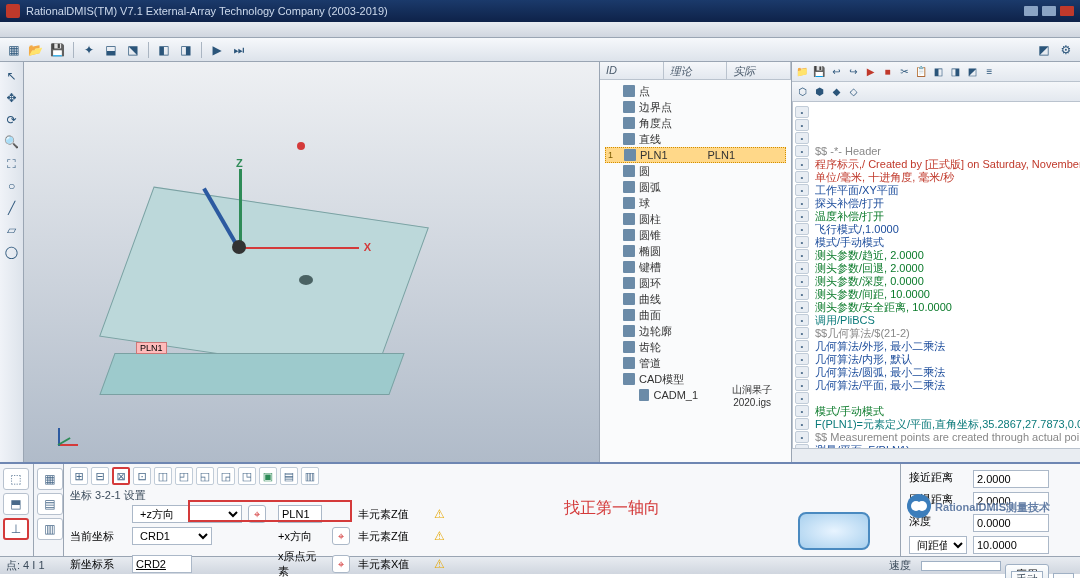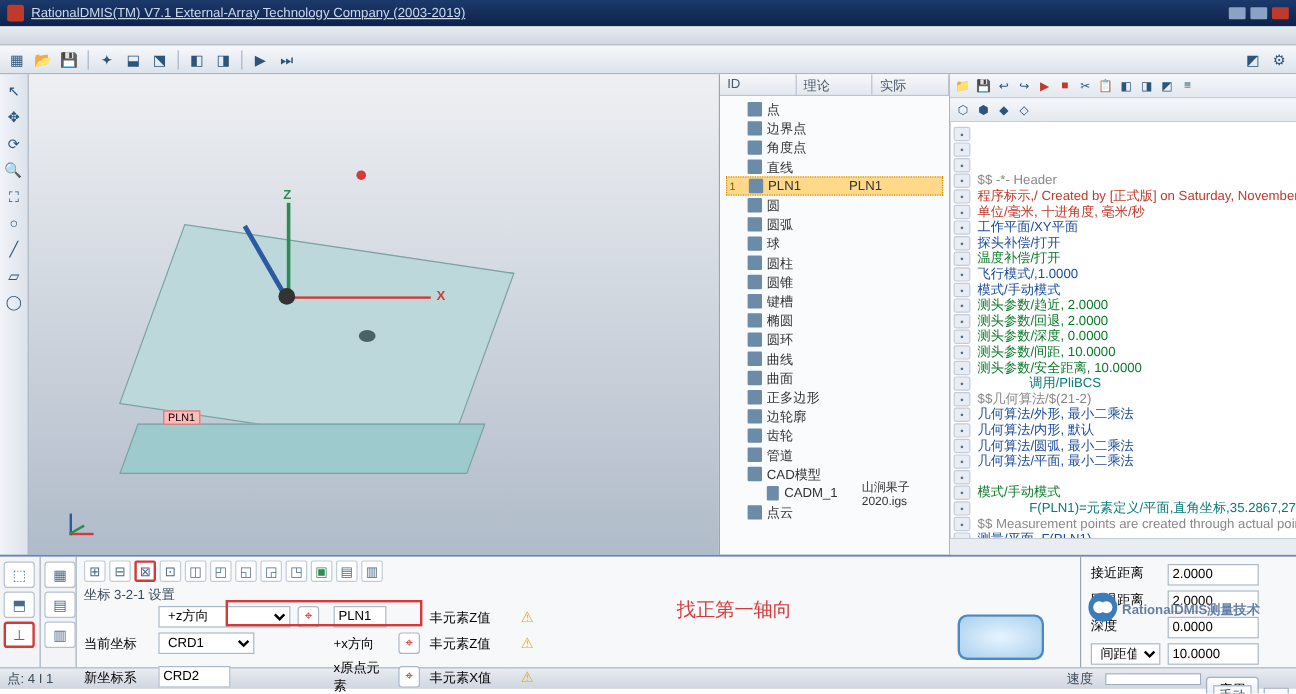--- a/index.html
+++ b/index.html
@@ -1,17 +1,17 @@
 <!DOCTYPE html>
 <html><head>
 <meta charset="utf-8">
 <style>
 *{margin:0;padding:0;box-sizing:border-box;font-family:"Microsoft YaHei","SimSun",Arial,sans-serif;font-size:11px;}
 html,body{width:1080px;height:578px;overflow:hidden;background:#fff;}
-.titlebar{height:22px;background:linear-gradient(#1b3a6b,#0e2249);color:#cdd9ec;display:flex;align-items:center;padding:0 6px;font-size:10px;text-decoration:underline;}
+.titlebar{height:22px;background:linear-gradient(#1b3a6b,#0e2249);color:#cdd9ec;display:flex;align-items:center;padding:0 6px;font-size:10px;}
 .titlebar .icon-app{width:14px;height:14px;background:#c0392b;margin-right:6px;border-radius:2px;}
 .titlebar .spacer{flex:1;}
 .titlebar .winbtn{width:14px;height:10px;margin-left:4px;background:#8aa3c4;border-radius:1px;}
 .menubar{height:16px;background:linear-gradient(#e8ecf1,#d0d6df);border-bottom:1px solid #9aa5b3;}
 .maintoolbar{height:24px;background:linear-gradient(#f6f8fb,#dde3eb);border-bottom:1px solid #9aa5b3;display:flex;align-items:center;padding:0 4px;gap:2px;}
 .tbtn{width:20px;height:20px;display:flex;align-items:center;justify-content:center;border:1px solid transparent;border-radius:2px;font-size:12px;color:#2b557a;}
 .tsep{width:1px;height:16px;background:#aab5c2;margin:0 3px;}
 .mainrow{display:flex;height:400px;}
 .lefttools{width:24px;background:linear-gradient(90deg,#f0f3f8,#dde3eb);border-right:1px solid #9aa5b3;display:flex;flex-direction:column;align-items:center;padding-top:4px;gap:2px;}
 .view3d{flex:1;background:linear-gradient(#eef0f3,#b0bbc9);position:relative;border-right:1px solid #9aa5b3;}
@@ -26,37 +26,37 @@
 .triad .x:before{content:"X";position:absolute;right:-12px;top:-6px;color:#d43a3a;font-weight:bold;}
 .triad .vec{position:absolute;width:70px;height:4px;background:#2c5aa0;left:0;top:0;transform-origin:left;transform:rotate(-120deg);}
 .triad .vec2{position:absolute;width:8px;height:8px;background:#d43a3a;border-radius:50%;left:58px;top:-105px;}
 .triad .origin{position:absolute;width:14px;height:14px;background:#333;border-radius:50%;left:-7px;top:-7px;}
 .view3d .pln1{position:absolute;left:112px;top:280px;background:#fbb;border:1px solid #c77;padding:0 3px;font-size:9px;}
 .view3d .gizmo{position:absolute;left:30px;bottom:12px;width:24px;height:24px;}
 .gizmo .gx{position:absolute;width:20px;height:2px;background:#d43a3a;left:4px;top:18px;}
 .gizmo .gy{position:absolute;width:2px;height:18px;background:#2c5aa0;left:4px;top:2px;}
 .gizmo .gz{position:absolute;width:14px;height:2px;background:#2e8b57;left:4px;top:18px;transform:rotate(-30deg);transform-origin:left;}
 .treepane{width:192px;background:#fafbfc;border-right:1px solid #9aa5b3;display:flex;flex-direction:column;}
-.treepane .head{display:flex;height:18px;background:linear-gradient(#f5f7fa,#e3e8ef);border-bottom:1px solid #bac3ce;font-size:10px;}
+.treepane .head{display:flex;height:18px;background:linear-gradient(#f5f7fa,#e3e8ef);border-bottom:1px solid #bac3ce;font-size:10px;font-style:italic;}
 .treepane .head div{flex:1;padding:2px 6px;border-right:1px solid #bac3ce;color:#4a5a6b;}
 .tree{flex:1;overflow:auto;padding:3px 5px;font-size:11px;color:#333;}
 .tree .row{display:flex;align-items:center;height:16px;padding-left:18px;position:relative;cursor:default;}
 .tree .row .ic{width:12px;height:12px;margin-right:4px;background:#6b8ba8;border-radius:1px;}
 .tree .row.sel{background:#ffd889;border:1px dotted #d28e00;}
 .tree .row.sel .id{position:absolute;left:2px;font-size:9px;color:#7a5a00;}
 .rightpane{width:288px;background:#fafbfc;display:flex;flex-direction:column;}
 .rightpane .rtb{height:20px;background:linear-gradient(#f5f7fa,#e3e8ef);border-bottom:1px solid #bac3ce;display:flex;align-items:center;gap:2px;padding:0 3px;}
 .rtbtn{width:15px;height:15px;font-size:10px;color:#2b557a;display:flex;align-items:center;justify-content:center;}
 .code{flex:1;background:#fff;font-family:"SimSun",monospace;font-size:10px;line-height:13px;padding:4px 6px 4px 22px;overflow:auto;position:relative;border-left:1px solid #bac3ce;white-space:pre;}
 .code .gutter{position:absolute;left:0;top:0;bottom:0;width:18px;display:flex;flex-direction:column;align-items:center;gap:1px;padding-top:4px;}
 .code .gut{width:14px;height:12px;background:#e8edf3;border:1px solid #c1ccd8;border-radius:2px;font-size:8px;display:flex;align-items:center;justify-content:center;color:#4a6a8a;}
 .c-red{color:#c0392b;}
 .c-blue{color:#1a4b9b;}
 .c-green{color:#0a7a2a;}
-.c-teal{color:#0a7a7a;margin-left:43px;}
+.c-teal{color:#0a7a7a;}
 .c-gray{color:#888;}
 .scrollbar{height:14px;background:#e9edf2;border-top:1px solid #bac3ce;}
 .bottomrow{display:flex;height:94px;border-top:2px solid #6E86B2;}
 .lefttabs{width:34px;border-right:1px solid #9aa5b3;display:flex;flex-direction:column;padding:4px 3px;gap:3px;background:#f2f4f8;}
 .lefttabs .tab{width:26px;height:22px;border:1px solid #b7c1ce;border-radius:3px;background:#fff;display:flex;align-items:center;justify-content:center;font-size:12px;color:#4a6a8a;}
 .lefttabs .tab.sel{border:2px solid #d43a3a;}
 .settings{flex:1;padding:2px 6px;background:#f7f8fa;position:relative;}
 .settings .stb{height:20px;display:flex;align-items:center;gap:3px;}
 .settings .stbtn{width:18px;height:18px;border:1px solid #c1ccd8;border-radius:2px;background:#fff;font-size:11px;display:flex;align-items:center;justify-content:center;color:#4a6a8a;}
 .settings .stbtn.sel{border:2px solid #d43a3a;}
@@ -191,66 +191,58 @@
         <div class="row">
           <span class="ic"></span>
           <span>圆柱</span>
         </div>
         <div class="row">
           <span class="ic"></span>
           <span>圆锥</span>
         </div>
         <div class="row">
           <span class="ic"></span>
+          <span>椭圆</span>
+        </div>
+        <div class="row">
+          <span class="ic"></span>
           <span>键槽</span>
         </div>
         <div class="row">
           <span class="ic"></span>
-          <span>椭圆</span>
-        </div>
-        <div class="row">
-          <span class="ic"></span>
           <span>圆环</span>
         </div>
         <div class="row">
           <span class="ic"></span>
           <span>曲线</span>
         </div>
         <div class="row">
           <span class="ic"></span>
           <span>曲面</span>
         </div>
         <div class="row">
           <span class="ic"></span>
-          <span>正多边形</span>
-        </div>
-        <div class="row">
-          <span class="ic"></span>
           <span>边轮廓</span>
         </div>
         <div class="row">
           <span class="ic"></span>
           <span>齿轮</span>
         </div>
         <div class="row">
           <span class="ic"></span>
           <span>管道</span>
         </div>
         <div class="row">
           <span class="ic"></span>
           <span>CAD模型</span>
         </div>
-        <div class="row" style="padding-left: 34px;">
+        <div class="row" style="padding-left: 34px; text-align: center;">
           <span class="ic"></span>
           <span>CADM_1</span>
           <span style="margin-left: 20px; font-size: 10px;">山涧果子2020.igs</span>
-        </div>
-        <div class="row">
-          <span class="ic"></span>
-          <span>点云</span>
         </div>
       </div>
   </div>
 
   <div class="rightpane">
     <div class="rtb">
       <div class="rtbtn">📁</div>
       <div class="rtbtn">💾</div>
       <div class="rtbtn">↩</div>
       <div class="rtbtn">↪</div>
@@ -317,21 +309,21 @@
       <span>当前坐标</span>
       <select style="width:80px"><option>CRD1</option></select>
       <span></span>
       <span style="grid-column:span 1">+x方向</span>
       <div class="pick">⌖</div>
       <span>丰元素Z值</span>
       <span class="warn">⚠</span>
       <span></span>
 
       <span>新坐标系</span>
-      <input type="text" style="width: 60px;" value="CRD2">
+      <input type="text" style="width: 60px; text-decoration: underline;" value="CRD2">
       <span></span>
       <span>x原点元素</span>
       <div class="pick">⌖</div>
       <span>丰元素X值</span>
       <span class="warn">⚠</span>
       <span></span>
     </div>
 
     <div class="redbox1" style="left:124px;top:36px;width:164px;height:22px;"></div>
     <div class="cnlabel" style="left:500px;top:34px;">找正第一轴向</div>

